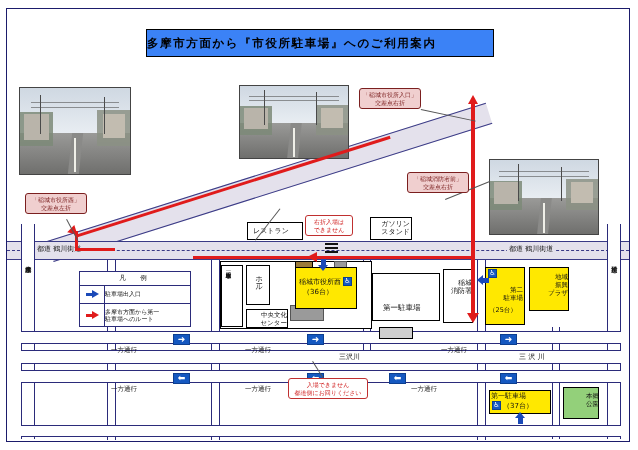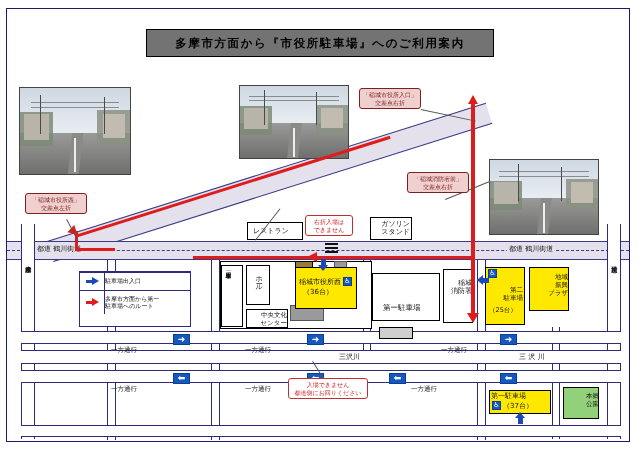--- a/index.html
+++ b/index.html
@@ -3,22 +3,22 @@
 <meta charset="utf-8">
 <style>
   html,body{margin:0;padding:0;background:#ffffff;}
   body{width:638px;height:450px;font-family:"DejaVu Sans","Liberation Sans",sans-serif;}
   #root{position:relative;width:638px;height:450px;overflow:hidden;background:#fff;}
 
   
   .frame{position:absolute;left:6px;top:8px;width:624px;height:434px;border:1px solid #1b1b6b;box-sizing:border-box;}
 
   
-  .title-box{position:absolute;left:146px;top:29px;width:346px;height:26px;border:1px solid #000;background:#737373;
-    display:flex;align-items:center;justify-content:center;z-index:40;}
+  .title-box{position:absolute;left:146px;top:29px;width:346px;height:26px;border:1px solid #000;background:#3b82f6;
+    display:flex;align-items:center;z-index:40;}
   .title-box span{font-size:11.5px;font-weight:bold;color:#000;letter-spacing:1.6px;white-space:nowrap;}
 
   
   .map{position:absolute;left:7px;top:9px;width:622px;height:432px;overflow:hidden;}
 
   
   .road{position:absolute;background:#ffffff;border-top:1px solid #2b2b7a;border-bottom:1px solid #2b2b7a;box-sizing:border-box;}
   .road-v{position:absolute;background:#ffffff;border-left:1px solid #2b2b7a;border-right:1px solid #2b2b7a;box-sizing:border-box;}
   .mainroad{position:absolute;background:#e4e1ec;border-top:1px solid #3a3a86;border-bottom:1px solid #3a3a86;box-sizing:border-box;}
   .dash{position:absolute;border-top:1px dashed #3a3a86;height:0;}
@@ -336,20 +336,23 @@
       <span>右折入場は</span>
       <span>できません</span>
     </div>
 
     <div class="callout-w" style="left:281px;top:369px;width:80px;">
       <span>入場できません</span>
       <span>都道側にお回りください</span>
     </div>
 
     <div class="legend">
+      <div class="lhead">
+        <span>凡　例</span>
+      </div>
       <div class="lrow">
         <div class="lic">
           <div class="arrow-blue">
               <div class="s"></div>
               <div class="h"></div>
             </div>
         </div>
         <div class="lsep"></div>
         <div class="ltx">駐車場出入口</div>
       </div>

